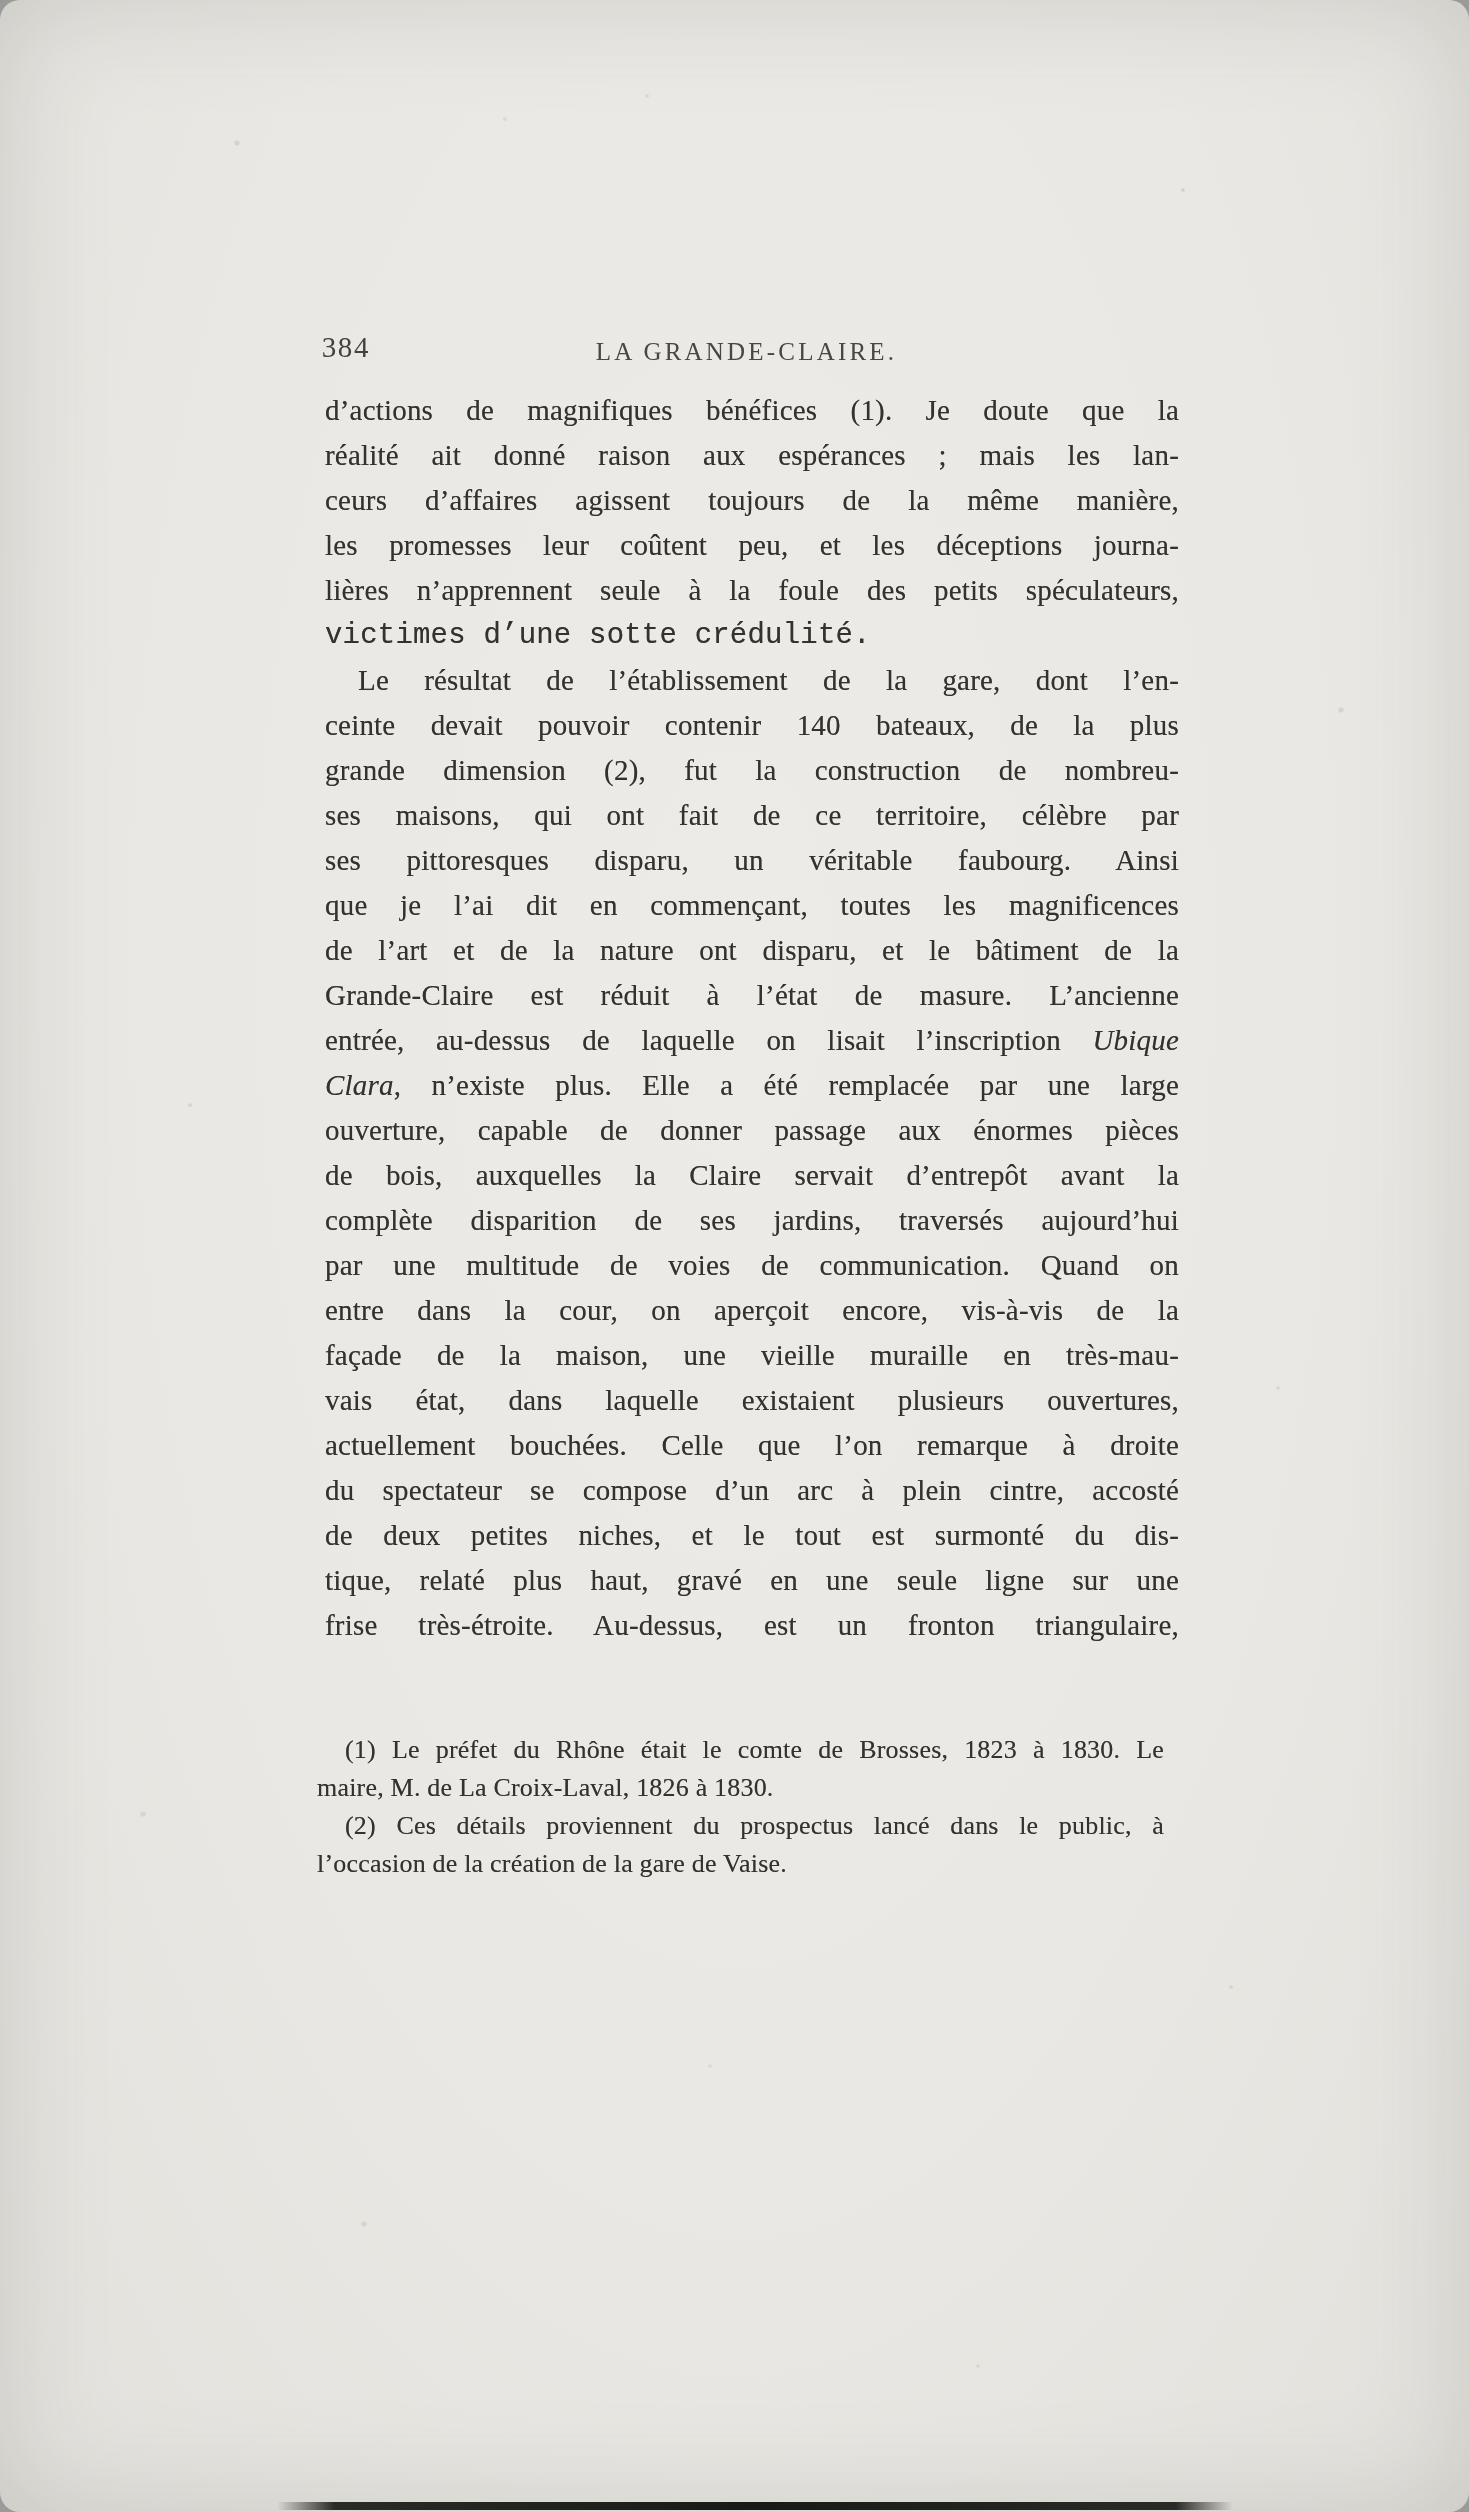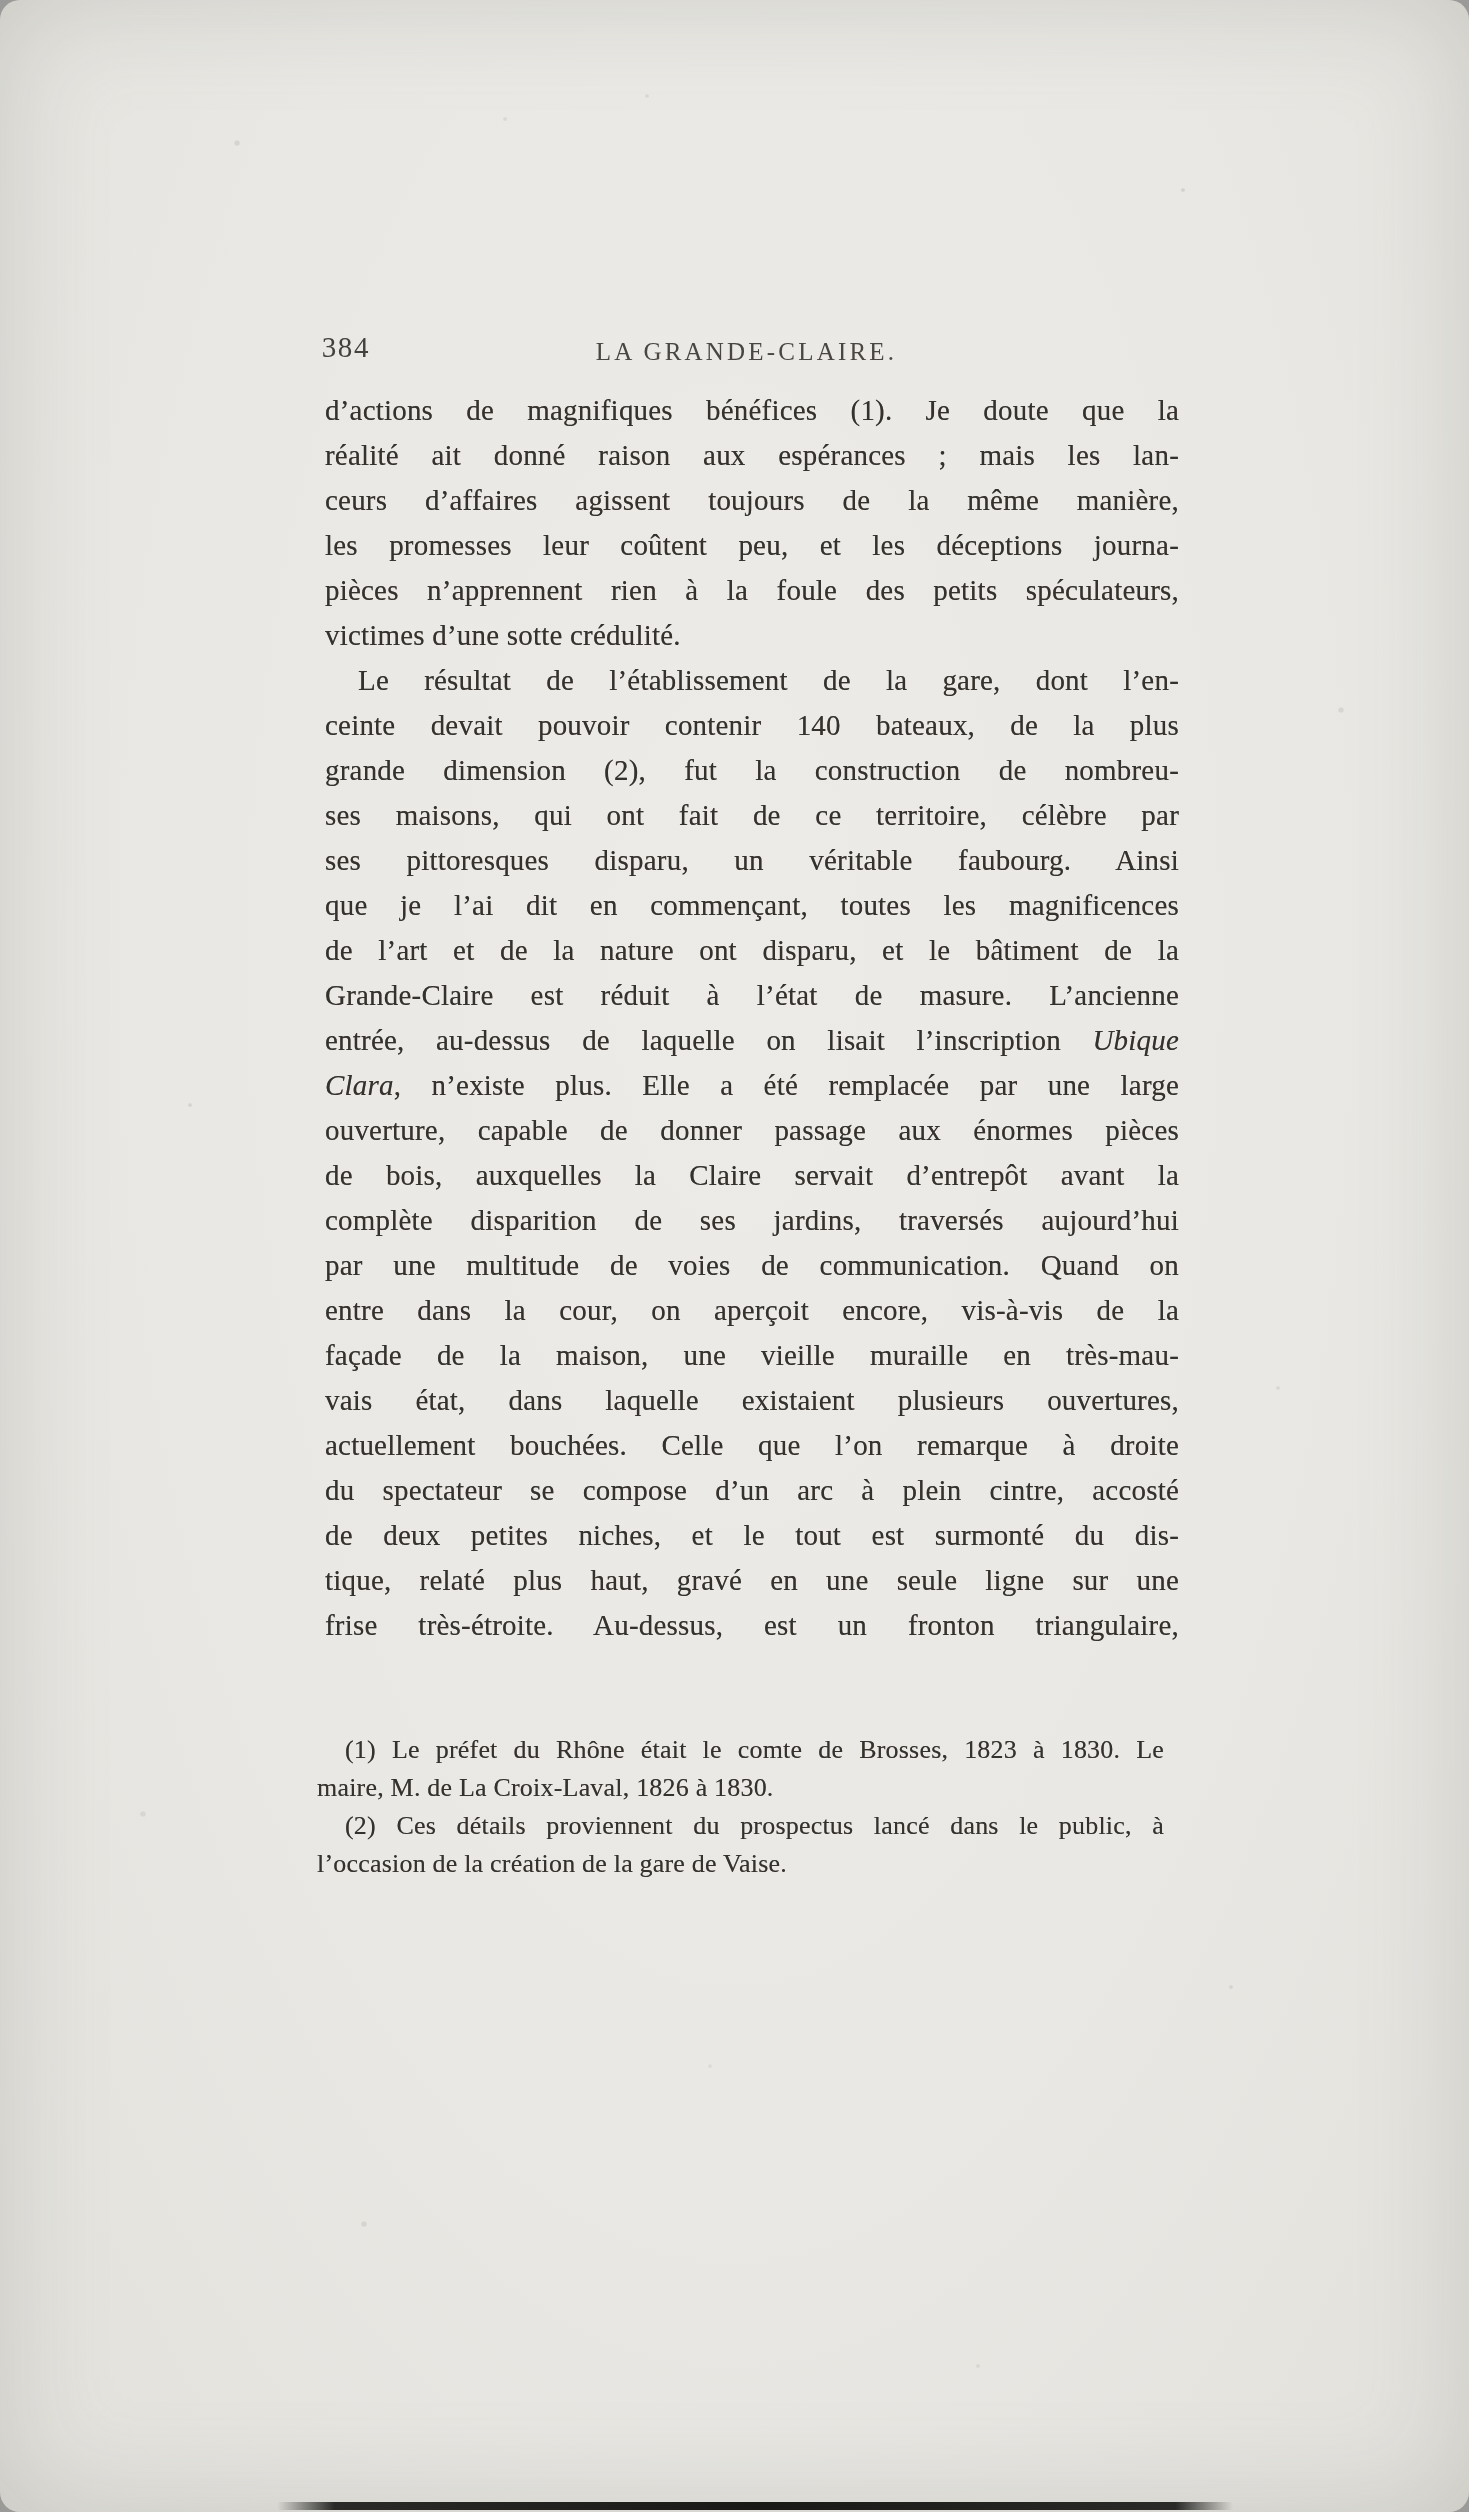--- a/index.html
+++ b/index.html
@@ -28,21 +28,21 @@
   }
   .body-text { position: absolute; left: 317px; top: 388px; width: 862px; }
   .line {
     font-size: 29px; line-height: 45px;
     letter-spacing: 0.2px;
     text-align: justify; text-align-last: justify;
     text-shadow: 0 0 0.5px rgba(52,47,42,.55);
     white-space: nowrap;
     margin-left: 8px;
   }
-  .line.noj { text-align-last: left; }
+  .line.noj { text-align-last: left; font-family: Liberation Mono, monospace; }
   .line.indent { text-indent: 33px; }
   .it { font-style: italic; }
   .footnotes { position: absolute; left: 317px; top: 1731px; width: 847px; }
   .fline {
     font-size: 26px; line-height: 38px;
     letter-spacing: 0.2px;
     text-align: justify; text-align-last: justify;
     text-shadow: 0 0 0.4px rgba(52,47,42,.5);
     white-space: nowrap;
   }
@@ -79,21 +79,21 @@
   <div class="header">
     <span class="page-num">384</span>
     <span class="running-title">LA GRANDE-CLAIRE.</span>
   </div>
 
   <div class="body-text">
       <div class="line">d’actions de magnifiques bénéfices (1). Je doute que la</div>
       <div class="line">réalité ait donné raison aux espérances ; mais les lan-</div>
       <div class="line">ceurs d’affaires agissent toujours de la même manière,</div>
       <div class="line">les promesses leur coûtent peu, et les déceptions journa-</div>
-      <div class="line">pièces n’apprennent rien à la foule des petits spéculateurs,</div>
+      <div class="line">lières n’apprennent seule à la foule des petits spéculateurs,</div>
       <div class="line noj">victimes d’une sotte crédulité.</div>
       <div class="line indent">Le résultat de l’établissement de la gare, dont l’en-</div>
       <div class="line">ceinte devait pouvoir contenir 140 bateaux, de la plus</div>
       <div class="line">grande dimension (2), fut la construction de nombreu-</div>
       <div class="line">ses maisons, qui ont fait de ce territoire, célèbre par</div>
       <div class="line">ses pittoresques disparu, un véritable faubourg. Ainsi</div>
       <div class="line">que je l’ai dit en commençant, toutes les magnificences</div>
       <div class="line">de l’art et de la nature ont disparu, et le bâtiment de la</div>
       <div class="line">Grande-Claire est réduit à l’état de masure. L’ancienne</div>
       <div class="line"><span>entrée, au-dessus de laquelle on lisait l’inscription </span><span class="it">Ubique</span></div>

